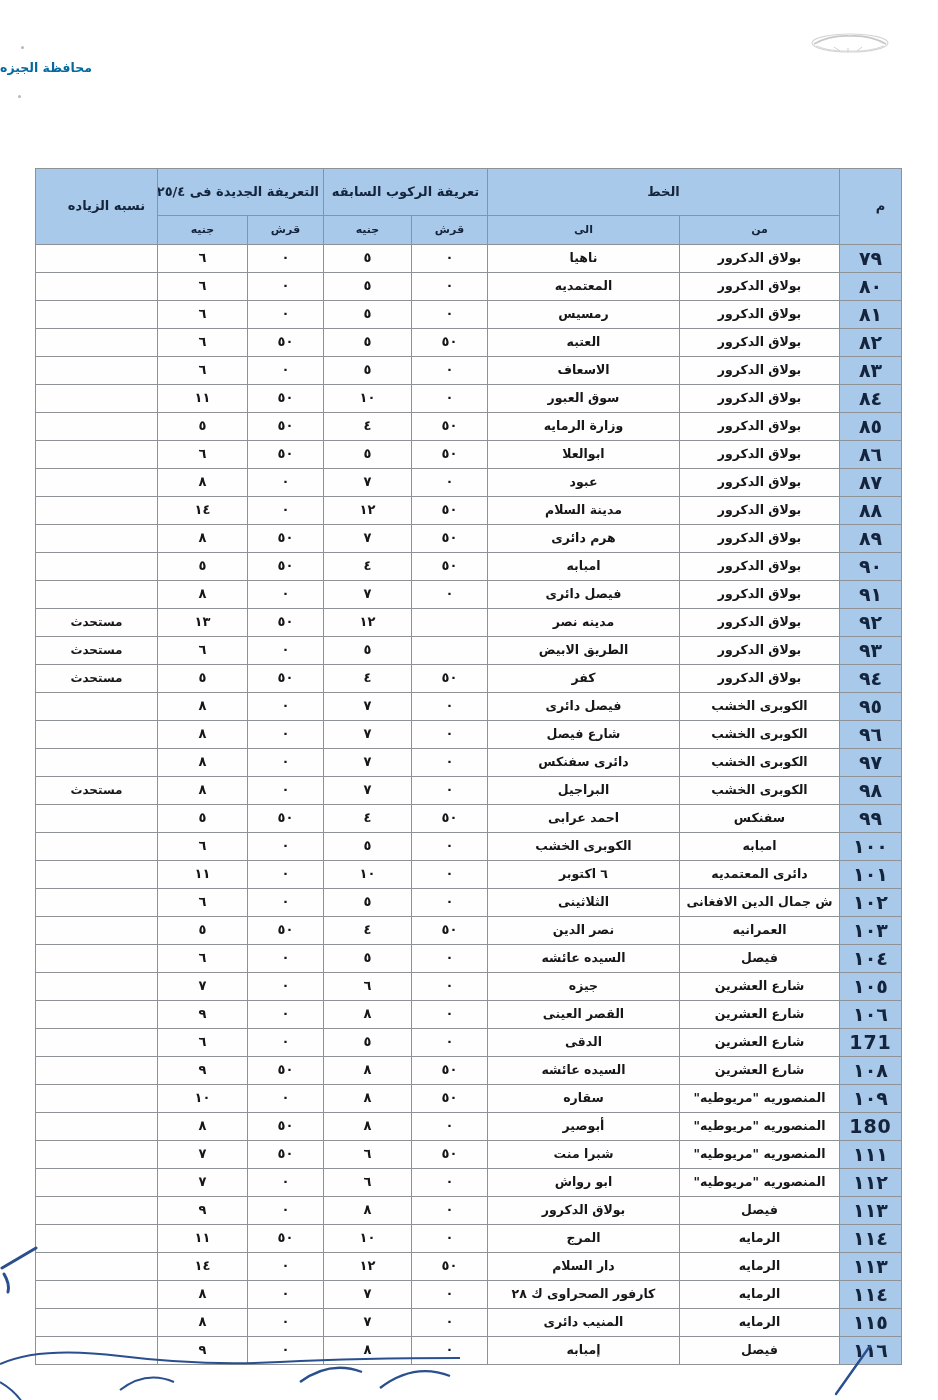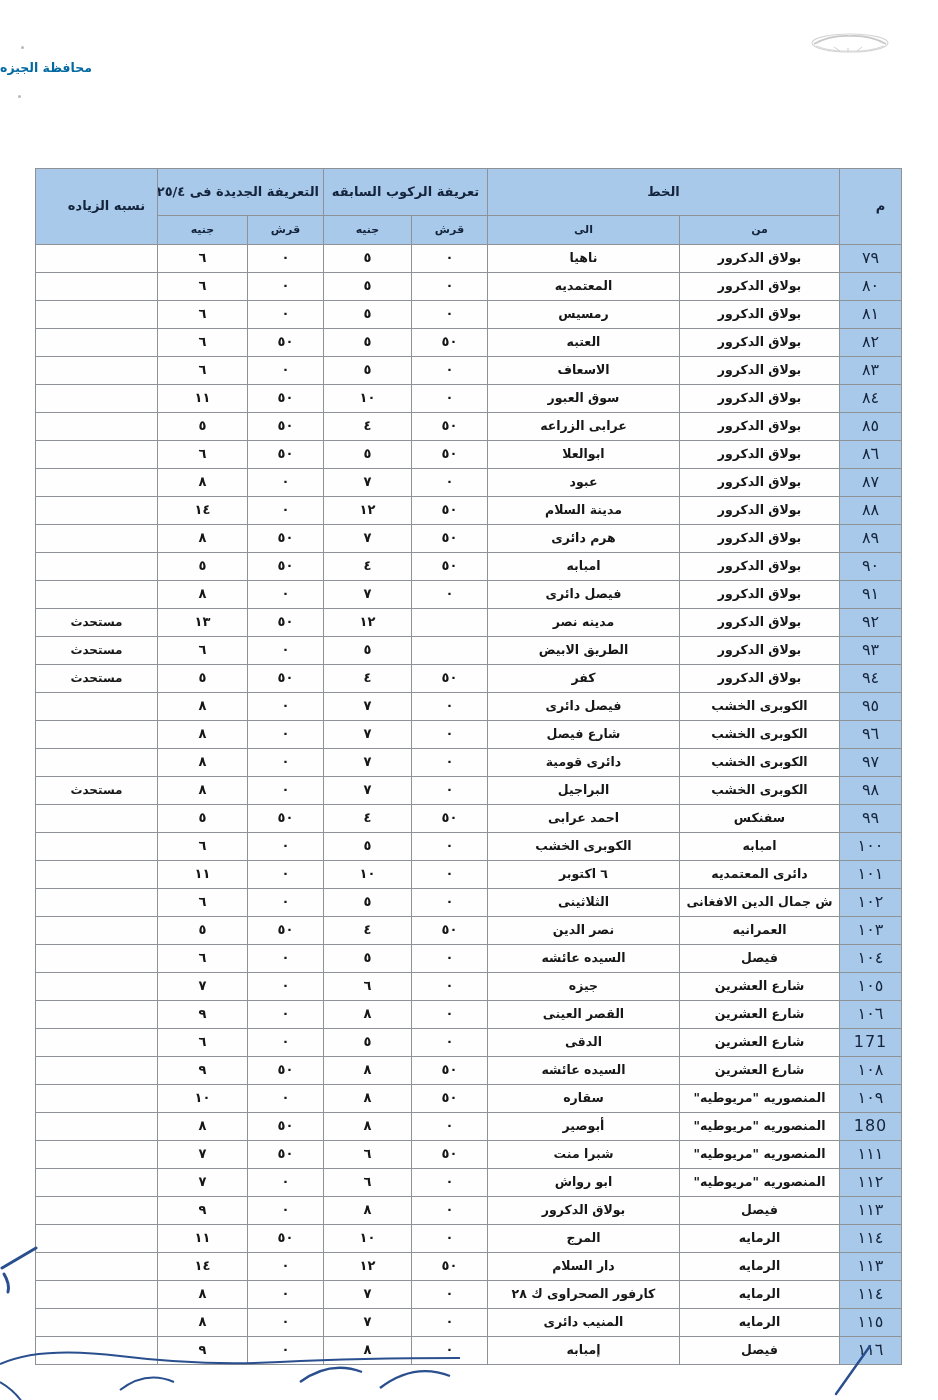--- a/index.html
+++ b/index.html
@@ -81,22 +81,22 @@
     border-color:#7b8694;
   }
   thead th.grp{ height:46px; font-size:13px; }
   thead th.sub{ height:28px; font-size:11px; }
   thead th.tall{ height:74px;padding-left:24px; }
 
   tbody td{ background:#fefefe; font-weight:bold; color:#161616; }
   tbody td.num{
     background:#a9c9ea;
     color:#14243c;
-    font-weight:normal;
-    font-size:16px;
+    font-weight:bold;
+    font-size:19px;
     letter-spacing:1px;
     text-align:center;
   }
   tbody td.money{ font-size:13px; letter-spacing:1px; }
   tbody td.route{ font-size:12.5px; }
   tbody td.note{ font-size:12px; text-underline-offset:2px; }
 
   
   col.c-num     { width:62px; }
   col.c-from    { width:160px; }
@@ -214,21 +214,21 @@
           <td class="route">سوق العبور</td>
           <td class="money">٠</td>
           <td class="money">١٠</td>
           <td class="money">٥٠</td>
           <td class="money">١١</td>
           <td class="note"></td>
         </tr>
         <tr>
           <td class="num">٨٥</td>
           <td class="route">بولاق الدكرور</td>
-          <td class="route">عرابى الزراعه</td>
+          <td class="route">وزارة الرمايه</td>
           <td class="money">٥٠</td>
           <td class="money">٤</td>
           <td class="money">٥٠</td>
           <td class="money">٥</td>
           <td class="note"></td>
         </tr>
         <tr>
           <td class="num">٨٦</td>
           <td class="route">بولاق الدكرور</td>
           <td class="route">ابوالعلا</td>
@@ -334,21 +334,21 @@
           <td class="route">شارع فيصل</td>
           <td class="money">٠</td>
           <td class="money">٧</td>
           <td class="money">٠</td>
           <td class="money">٨</td>
           <td class="note"></td>
         </tr>
         <tr>
           <td class="num">٩٧</td>
           <td class="route">الكوبرى الخشب</td>
-          <td class="route">دائرى قومية</td>
+          <td class="route">دائرى سفنكس</td>
           <td class="money">٠</td>
           <td class="money">٧</td>
           <td class="money">٠</td>
           <td class="money">٨</td>
           <td class="note"></td>
         </tr>
         <tr>
           <td class="num">٩٨</td>
           <td class="route">الكوبرى الخشب</td>
           <td class="route">البراجيل</td>

